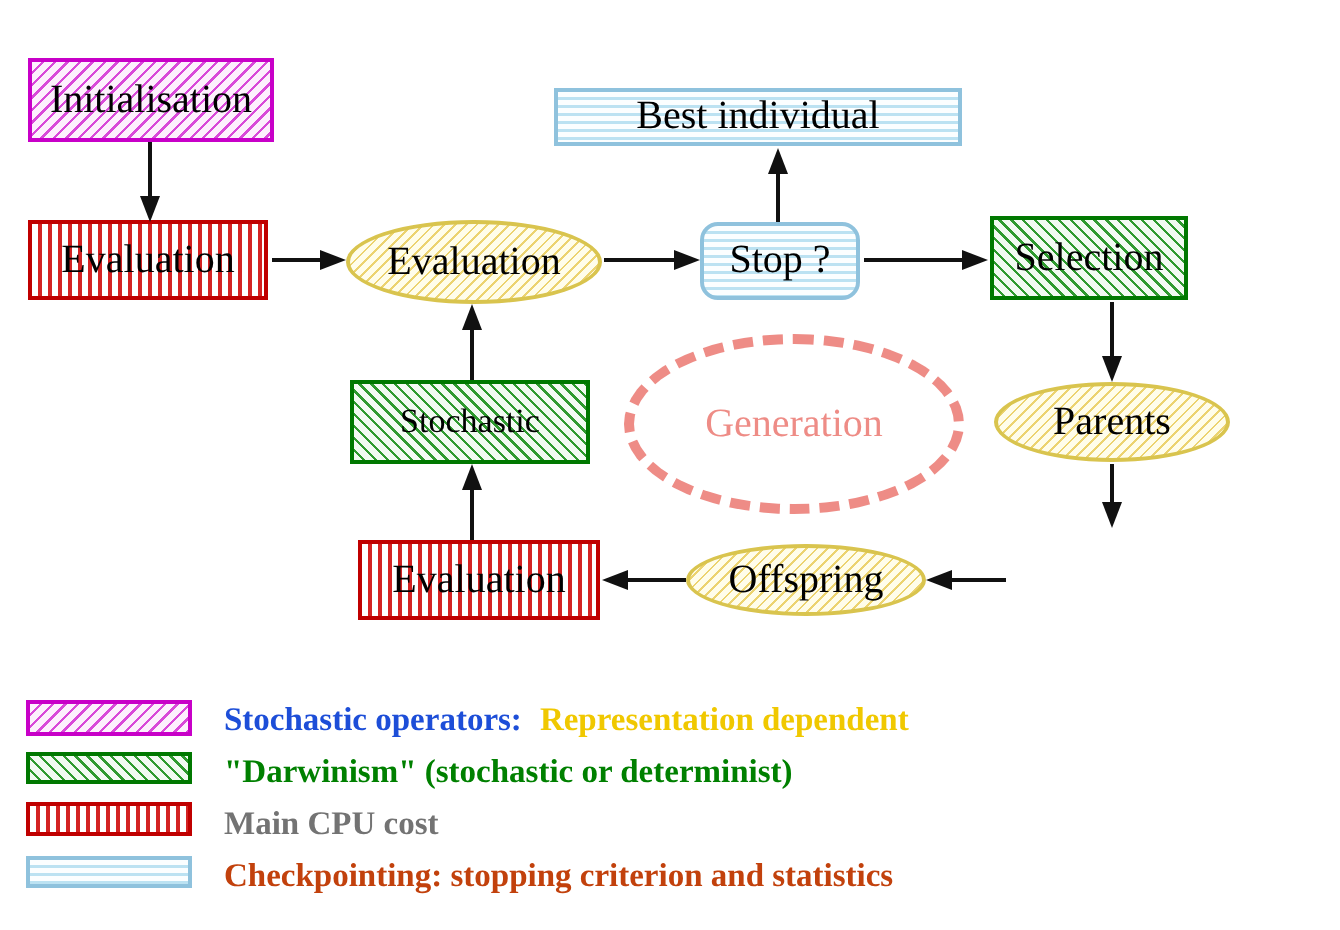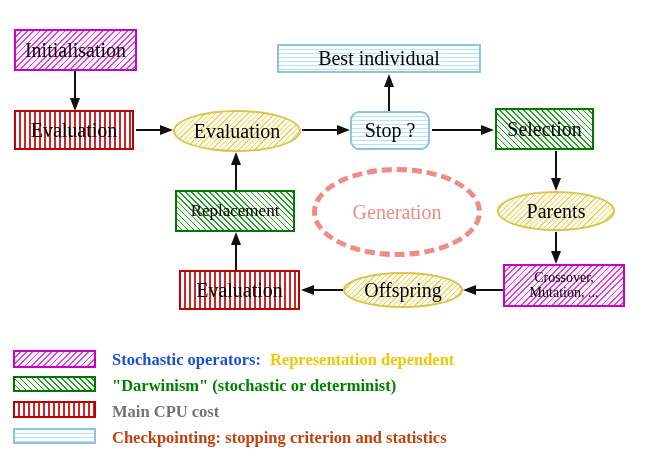--- a/index.html
+++ b/index.html
@@ -60,35 +60,31 @@
   </div>
 
   <div class="node hatch-green" style="left:495px;top:108px;width:99px;height:42px;font-size:20px">
     <span>Selection</span>
   </div>
 
   <div class="node ellipse-yellow" style="left:497px;top:191px;width:118px;height:40px;font-size:20px">
     <span>Parents</span>
   </div>
 
-  <div class="node hatch-magenta" style="left:503px;top:264px;width:122px;height:43px;font-size:14px;flex-direction:column">
-    <span>Crossover,</span>
-    <span>Mutation, ...</span>
-  </div>
 
   <div class="node ellipse-yellow" style="left:343px;top:272px;width:120px;height:36px;font-size:20px">
     <span>Offspring</span>
   </div>
 
   <div class="node stripe-red" style="left:179px;top:270px;width:121px;height:40px;font-size:20px">
     <span>Evaluation</span>
   </div>
 
   <div class="node hatch-green" style="left:175px;top:190px;width:120px;height:42px;font-size:17px">
-    <span>Replacement</span>
+    <span>Stochastic</span>
   </div>
 
   <div class="node dashed-ellipse" style="left:312px;top:167px;width:170px;height:90px;font-size:20px">
     <span>Generation</span>
   </div>
 
   <div class="vline" style="left:74px;top:71px;height:28px"></div>
   <div class="ah ah-down" style="left:70px;top:98px"></div>
 
   <div class="hline" style="left:136px;top:129px;width:25px"></div>

